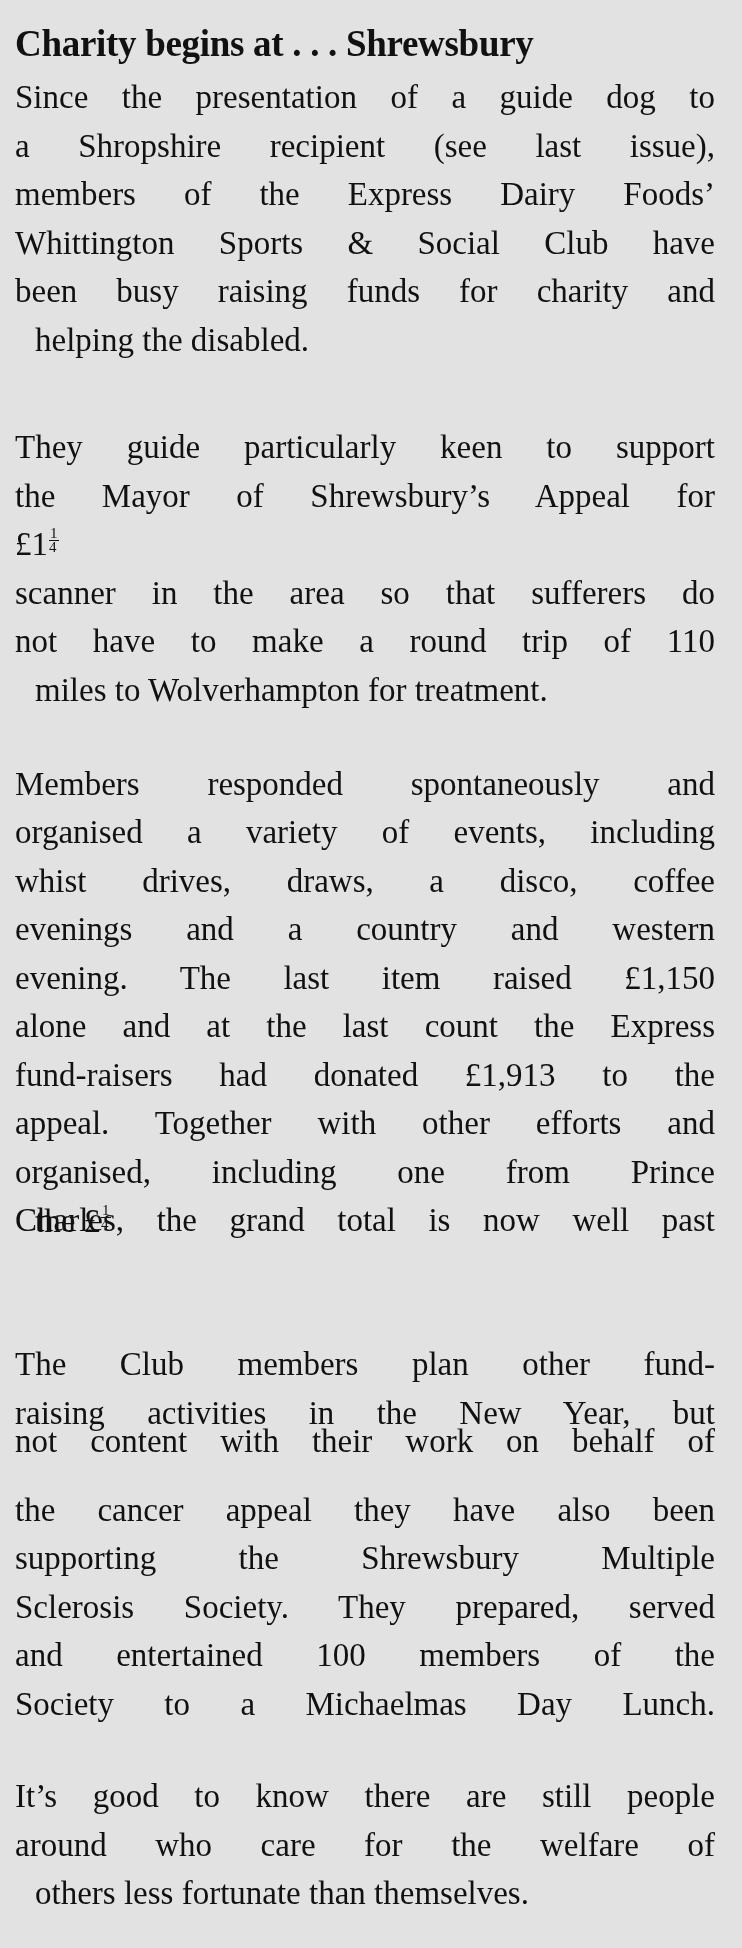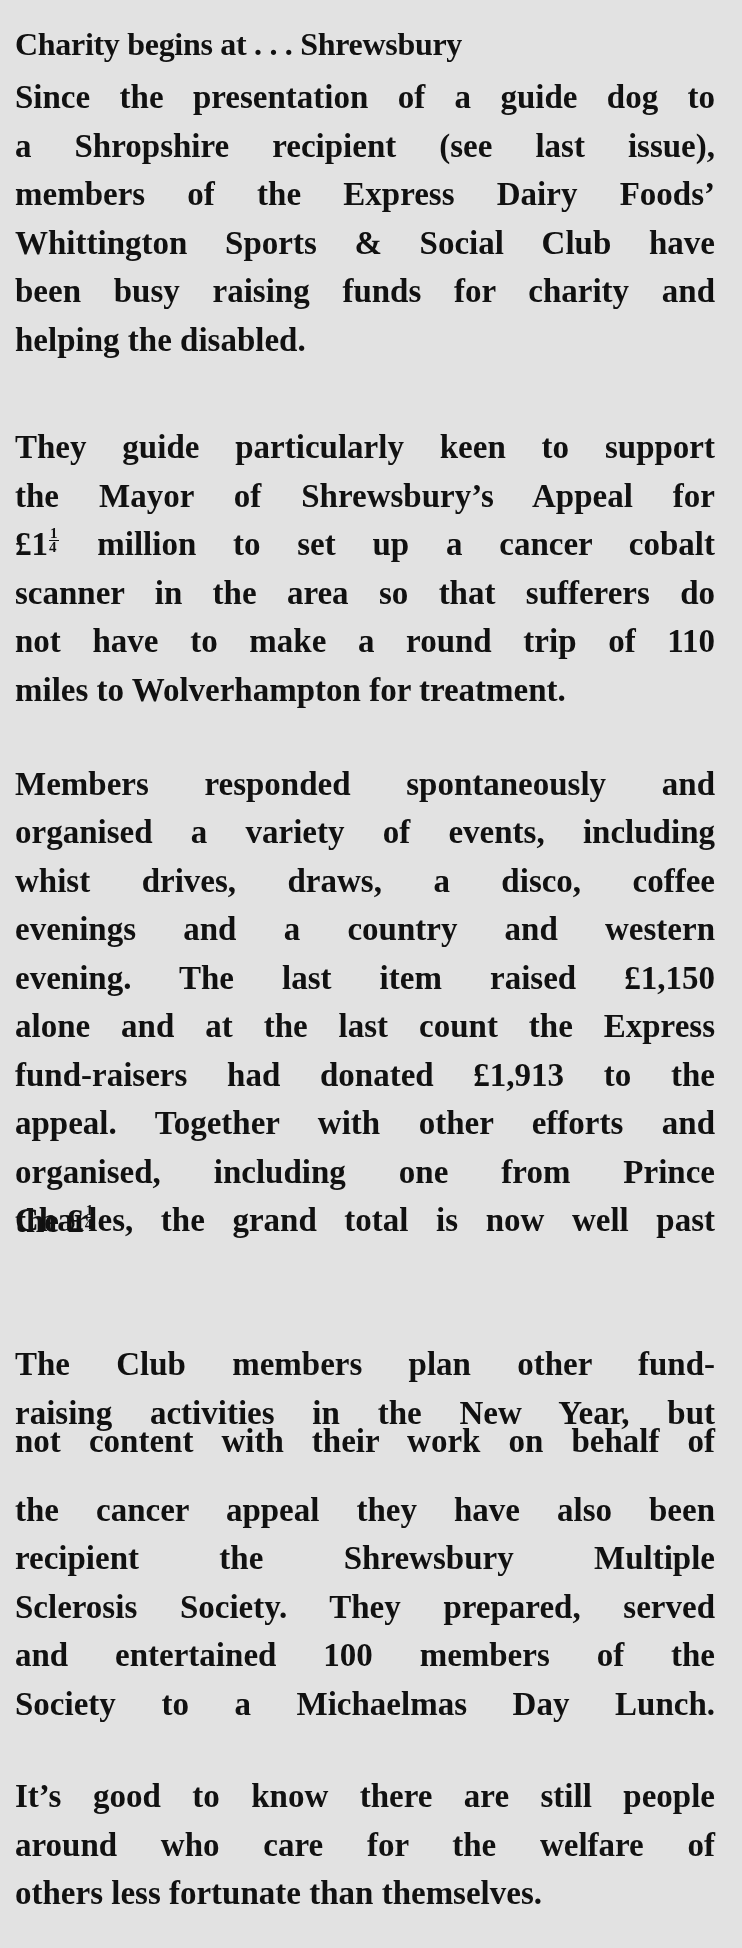--- a/index.html
+++ b/index.html
@@ -20,39 +20,39 @@
       left: 15px;
       top: 0;
       width: 700px;
     }
     .headline {
       position: absolute;
       left: 0;
       top: 22px;
       width: 700px;
       font-weight: bold;
-      font-size: 32px;
+      font-size: 37px;
       line-height: 44px;
       white-space: nowrap;
       letter-spacing: -0.3px;
     }
     .line {
       position: absolute;
       left: 0;
       width: 700px;
       font-size: 33px;
       line-height: 44px;
       text-align: justify;
       text-align-last: justify;
       white-space: nowrap;
       overflow: visible;
-      font-weight: bold;
     }
     .line.last {
       text-align-last: left;
+      margin-left: 20px;
     }
     .line span.inner {
       display: block;
       width: 100%;
       text-align: justify;
       text-align-last: justify;
     }
     .line.last span.inner {
       text-align-last: left;
     }
@@ -98,21 +98,21 @@
     </div>
 
   <div class="line" style="top:425px">
       <span class="inner">They guide particularly keen to support</span>
     </div>
   <div class="line" style="top:474px">
       <span class="inner">the Mayor of Shrewsbury’s Appeal for</span>
     </div>
   <div class="line" style="top:522px">
     <span class="inner">
-      <span>£1</span><span class="frac"><span class="num">1</span><span class="den">4</span></span><span> million to set up a cancer cobalt</span>
+      <span>£1</span><span class="frac"><span class="num">1</span><span class="den">4</span></span>
     </span>
   </div>
   <div class="line" style="top:571px">
       <span class="inner">scanner in the area so that sufferers do</span>
     </div>
   <div class="line" style="top:619px">
       <span class="inner">not have to make a round trip of 110</span>
     </div>
   <div class="line last" style="top:668px">
       <span class="inner">miles to Wolverhampton for treatment.</span>
@@ -160,21 +160,21 @@
   <div class="line" style="top:1391px">
       <span class="inner">raising activities in the New Year, but</span>
     </div>
   <div class="line" style="top:1419px">
       <span class="inner">not content with their work on behalf of</span>
     </div>
   <div class="line" style="top:1488px">
       <span class="inner">the cancer appeal they have also been</span>
     </div>
   <div class="line" style="top:1536px">
-      <span class="inner">recipient the Shrewsbury Multiple</span>
+      <span class="inner">supporting the Shrewsbury Multiple</span>
     </div>
   <div class="line" style="top:1585px">
       <span class="inner">Sclerosis Society. They prepared, served</span>
     </div>
   <div class="line" style="top:1633px">
       <span class="inner">and entertained 100 members of the</span>
     </div>
   <div class="line" style="top:1682px">
       <span class="inner">Society to a Michaelmas Day Lunch.</span>
     </div>

